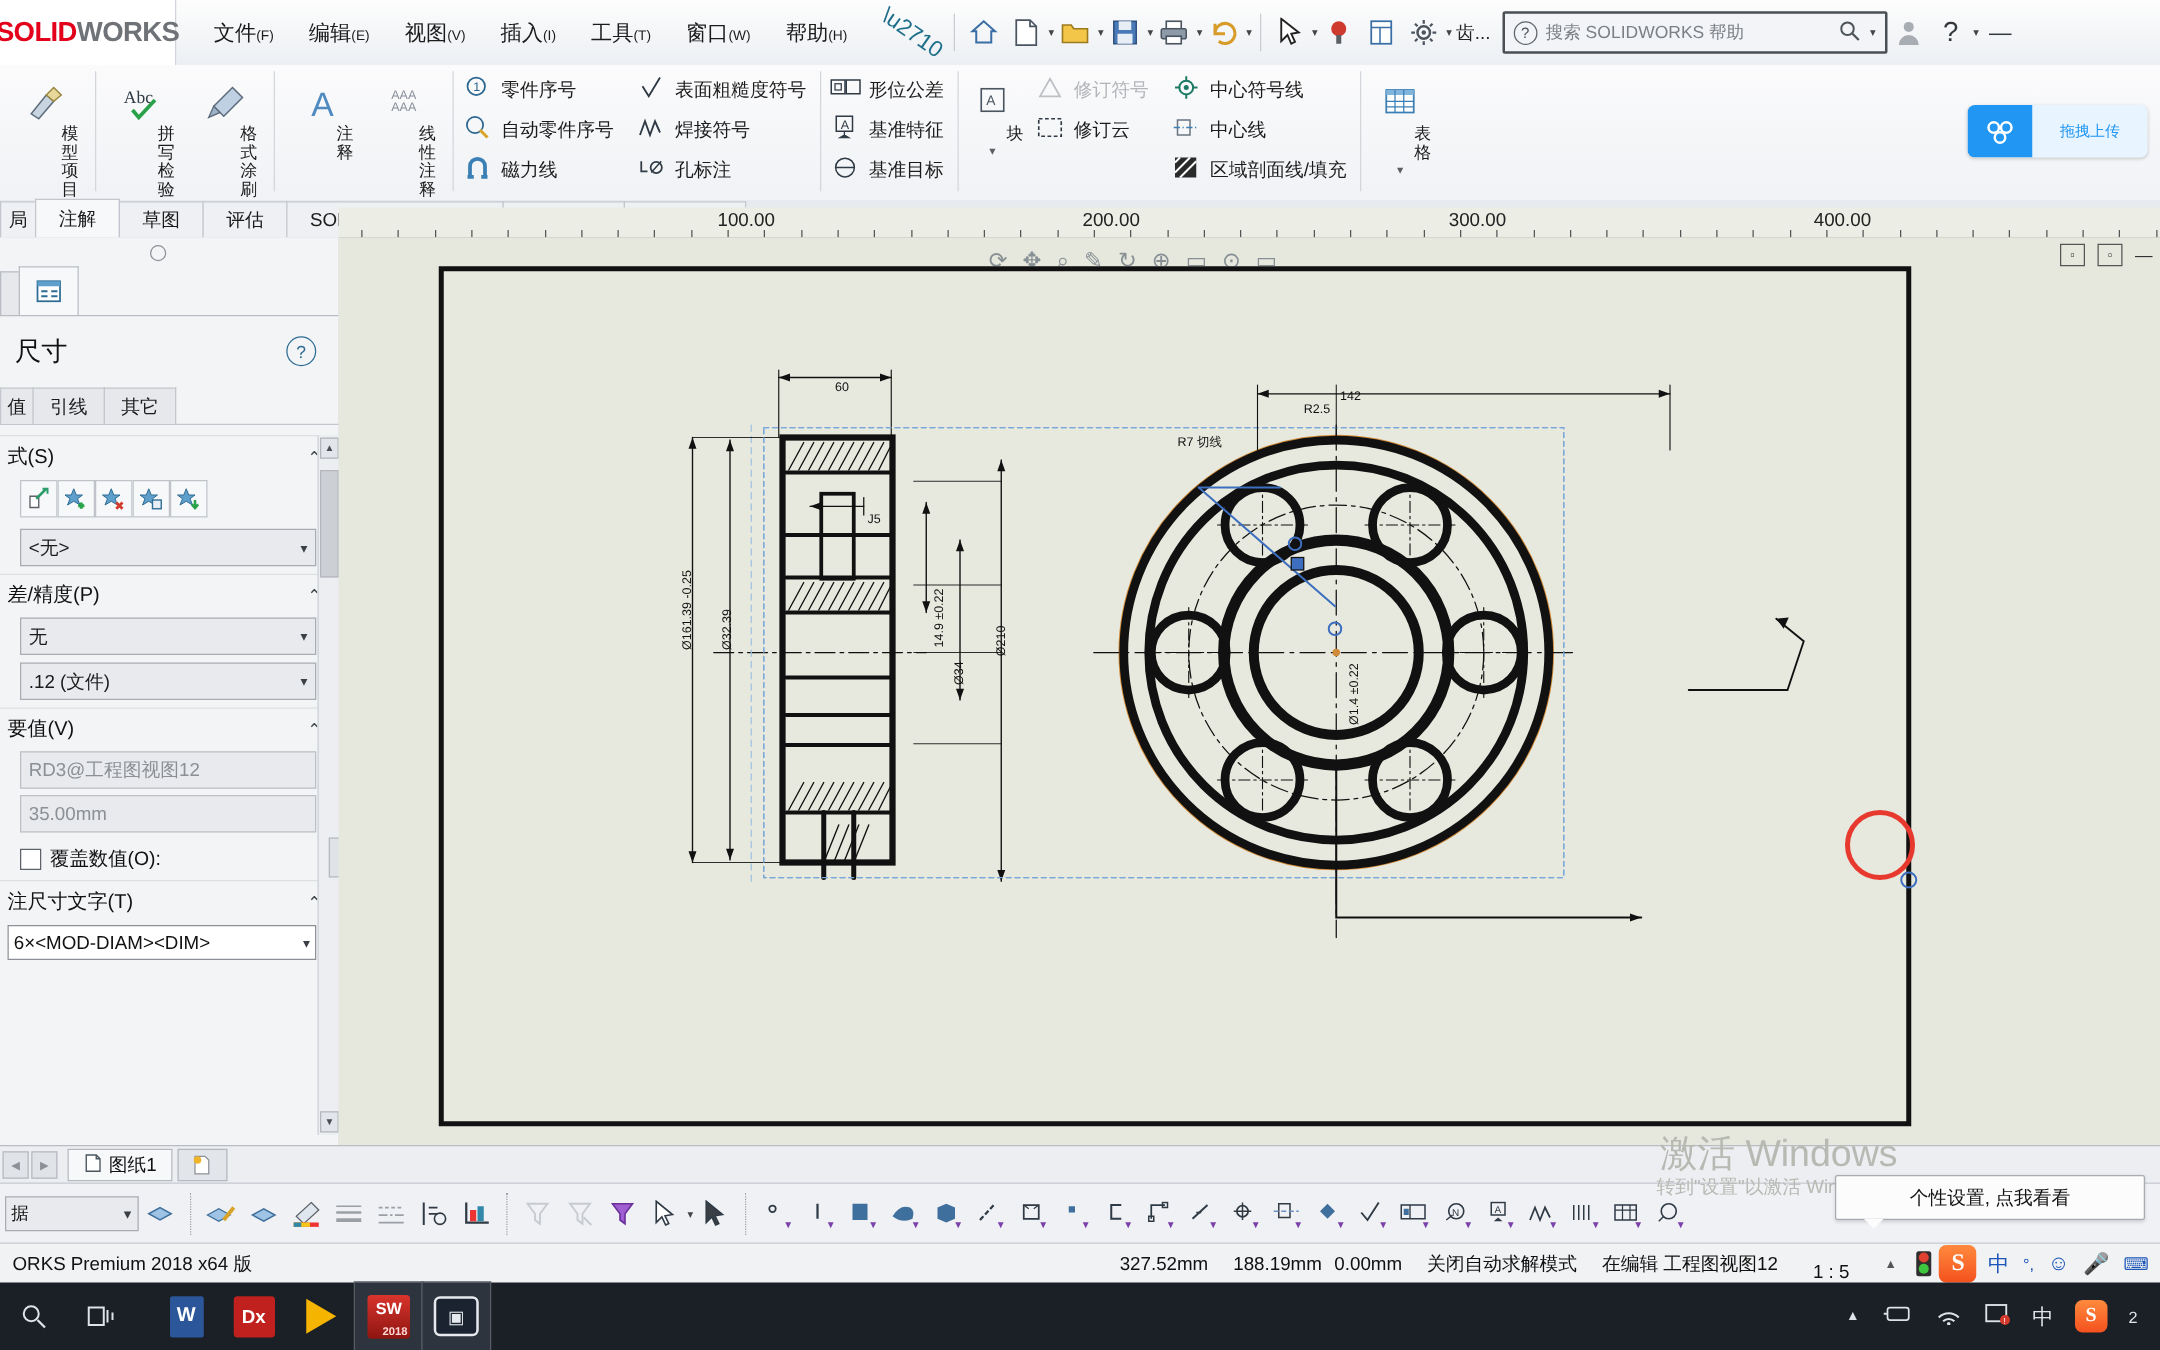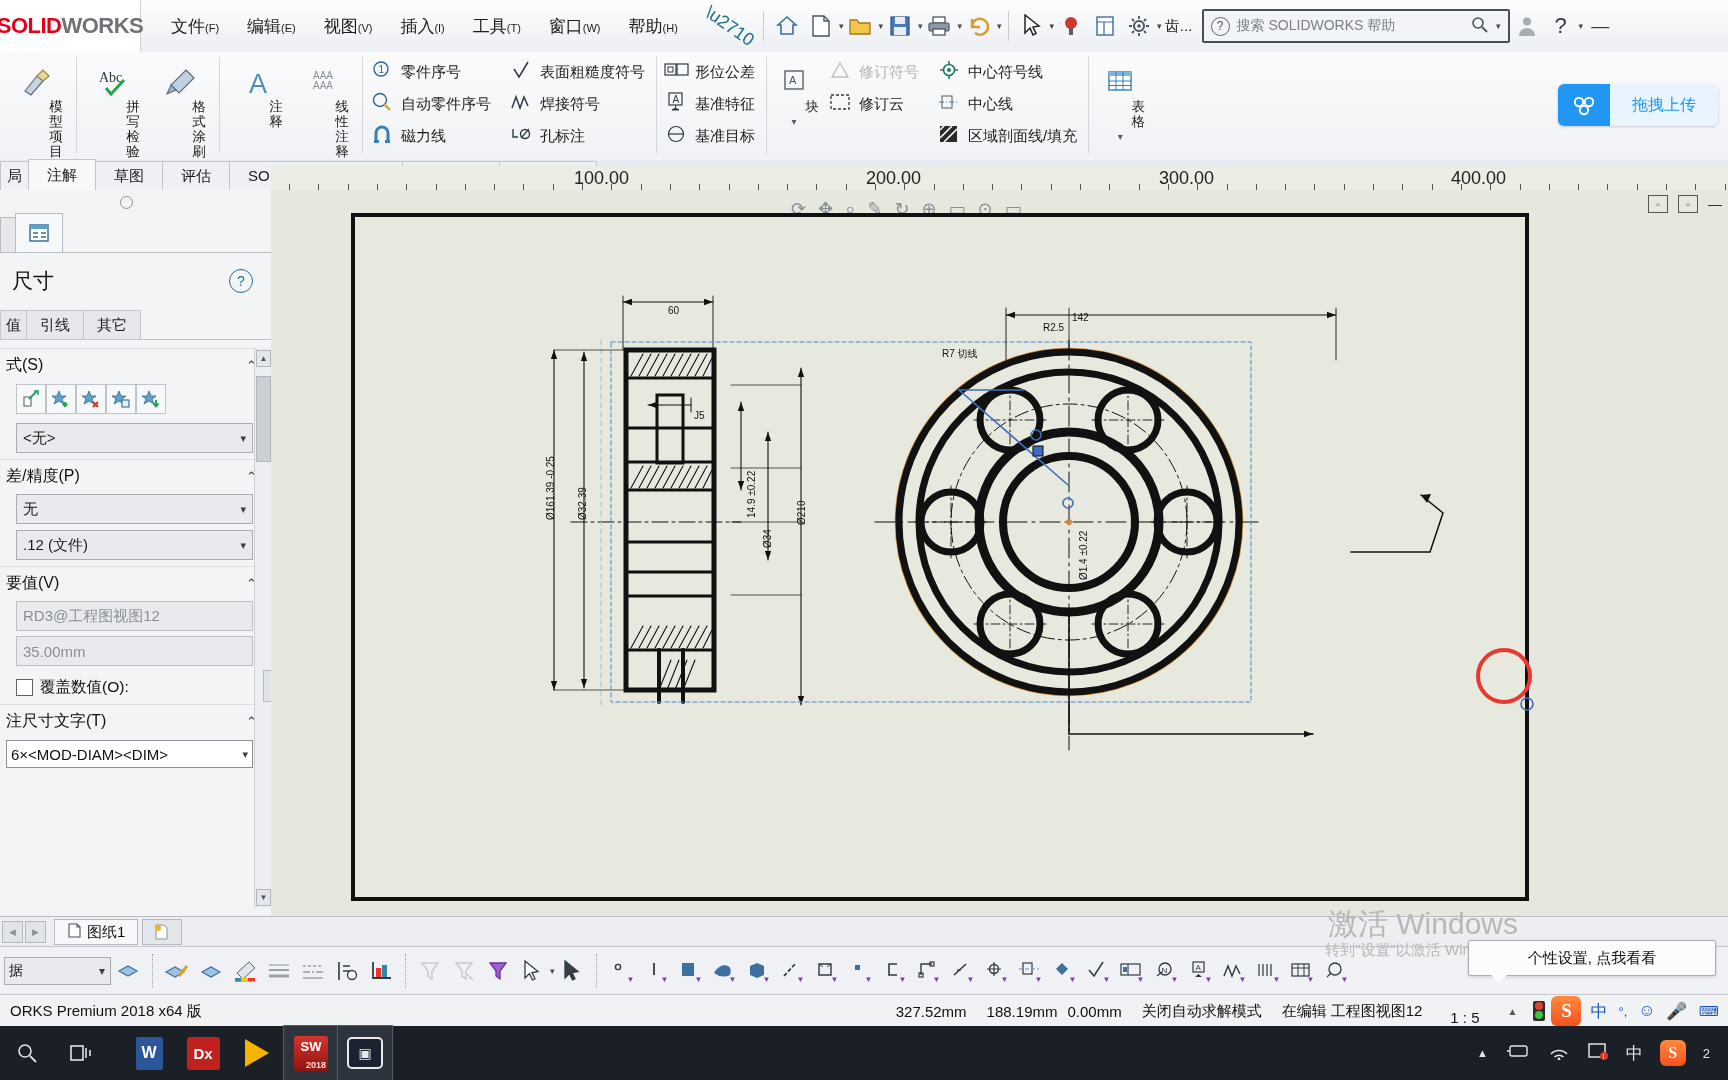--- a/index.html
+++ b/index.html
@@ -83,21 +83,21 @@
     position:absolute;right:10px;top:32px;display:flex;align-items:center;
     height:42px;border-radius:6px;overflow:hidden;
     box-shadow:0 1px 3px rgba(0,0,0,.18);
   }
   .upload-pill .icon{
     width:52px;height:42px;background:#2196f3;color:#fff;
     display:flex;align-items:center;justify-content:center;font-size:22px;
   }
   .upload-pill .txt{
     padding:0 22px;height:42px;display:flex;align-items:center;
-    background:#e8f4ff;color:#2196f3;font-size:16px;white-space:nowrap;
+    background:#e8f4ff;color:#2196f3;font-size:12px;white-space:nowrap;
   }
 
   
   .cmdtabs{
     position:absolute;left:0;top:160px;width:1728px;height:30px;
     background:#e7eaee;border-bottom:1px solid #b9bdc3;display:flex;align-items:flex-end;
   }
   .ctab{
     height:28px;display:flex;align-items:center;padding:0 18px;
     font-size:15px;color:#1b1b1b;background:#eef0f3;
@@ -185,21 +185,21 @@
   .lp-handle{
     position:absolute;left:263px;top:480px;width:8px;height:30px;background:#dfe2e6;border:1px solid #b6bac0;
   }
 
   
   .ruler-h{
     position:absolute;left:271px;top:166px;width:1457px;height:24px;
     background:#eceee6;border-bottom:1px solid #9a9e98;overflow:hidden;
   }
   .ruler-h .tick{position:absolute;bottom:0;width:1px;height:6px;background:#555;}
-  .ruler-h .lbl{position:absolute;top:2px;font-size:18px;color:#222;white-space:nowrap;}
+  .ruler-h .lbl{position:absolute;top:2px;font-size:15px;color:#222;white-space:nowrap;}
 
   
   .canvas{
     position:absolute;left:271px;top:190px;width:1457px;height:726px;
     background:#e7e8dd;overflow:hidden;
   }
   .sheet{
     position:absolute;left:80px;top:23px;width:1170px;height:680px;
     background:#e8e9de;border:4px solid #111;
   }

